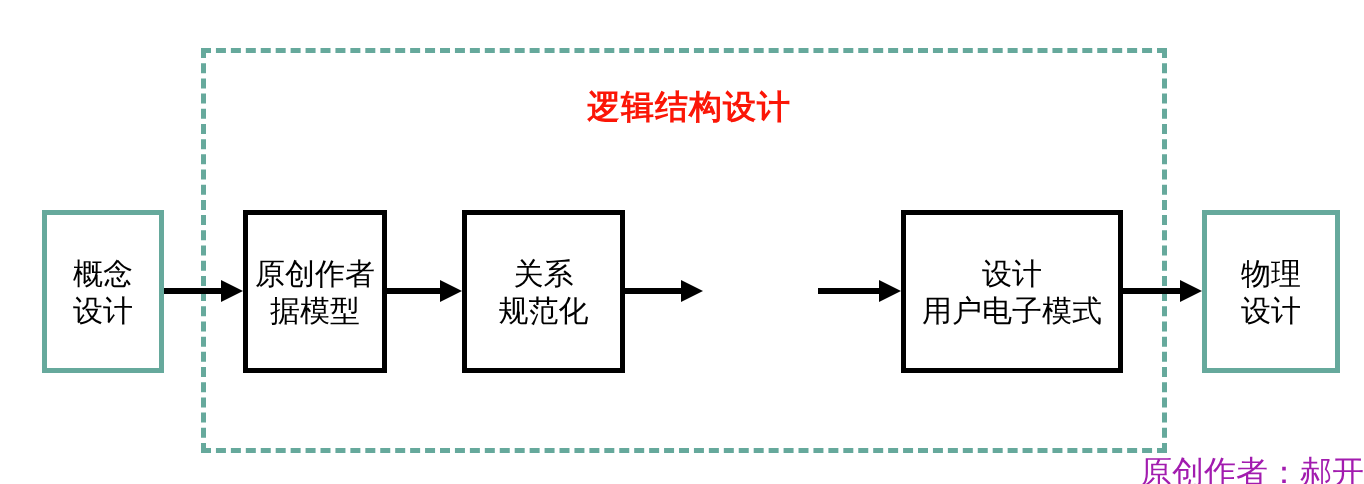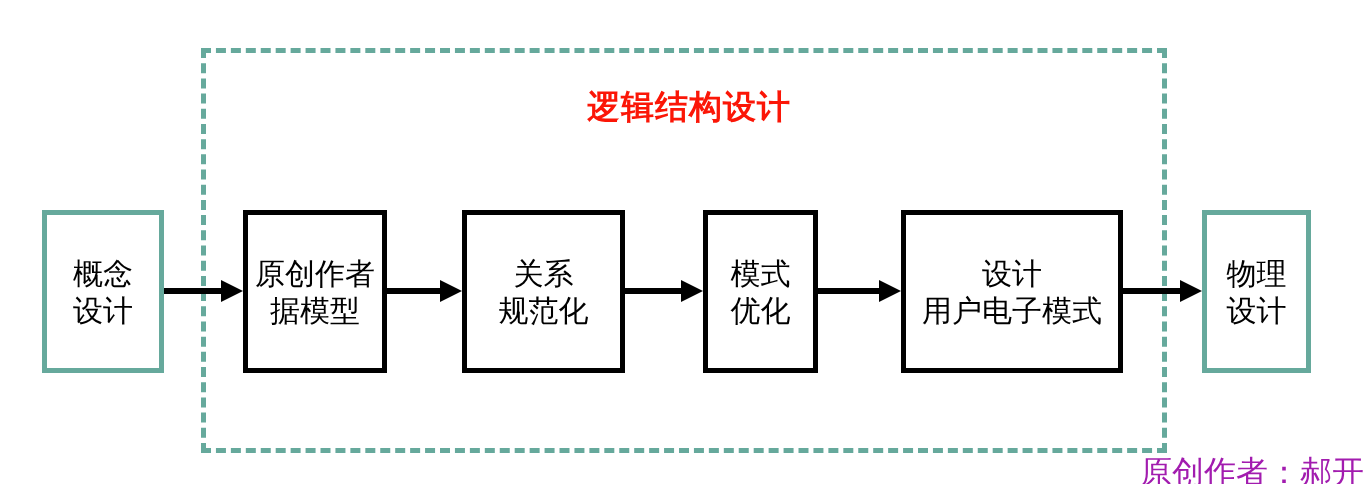--- a/index.html
+++ b/index.html
@@ -114,40 +114,36 @@
   <div class="node black" style="left:462px; top:202px; width:163px; height:163px;">
     <span class="node-label">关系
 规范化</span>
   </div>
 
   <div class="arrow" style="left:625px; top:283px; width:78px;">
     <div class="shaft" style="width:56px;"></div>
     <div class="head" style="left:56px;"></div>
   </div>
 
-  <div class="node black" style="left:703px; top:202px; width:115px; height:163px;">
-    <span class="node-label">模式
-优化</span>
-  </div>
 
   <div class="arrow" style="left:818px; top:283px; width:83px;">
     <div class="shaft" style="width:61px;"></div>
     <div class="head" style="left:61px;"></div>
   </div>
 
   <div class="node black" style="left:901px; top:202px; width:222px; height:163px;">
     <span class="node-label">设计
 用户电子模式</span>
   </div>
 
   <div class="arrow" style="left:1123px; top:283px; width:79px;">
     <div class="shaft" style="width:57px;"></div>
     <div class="head" style="left:57px;"></div>
   </div>
 
-  <div class="node teal" style="left:1202px; top:202px; width:109px; height:163px;">
+  <div class="node teal" style="left:1202px; top:202px; width:138px; height:163px;">
     <span class="node-label">物理
 设计</span>
   </div>
 
   <div class="credit" style="left:1140px; top:448px;">原创作者：郝开</div>
 
 </div>
 
 </body></html>

